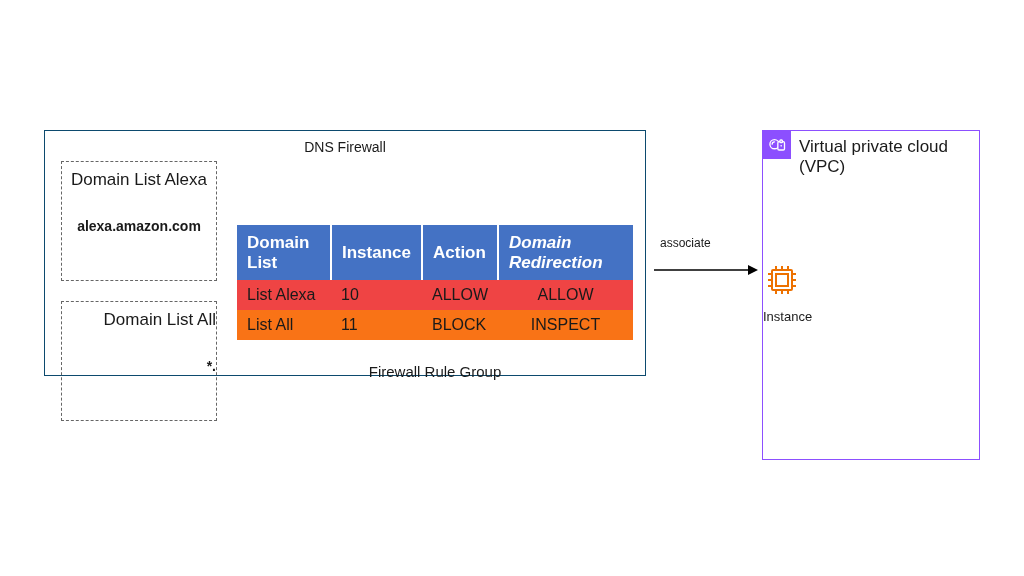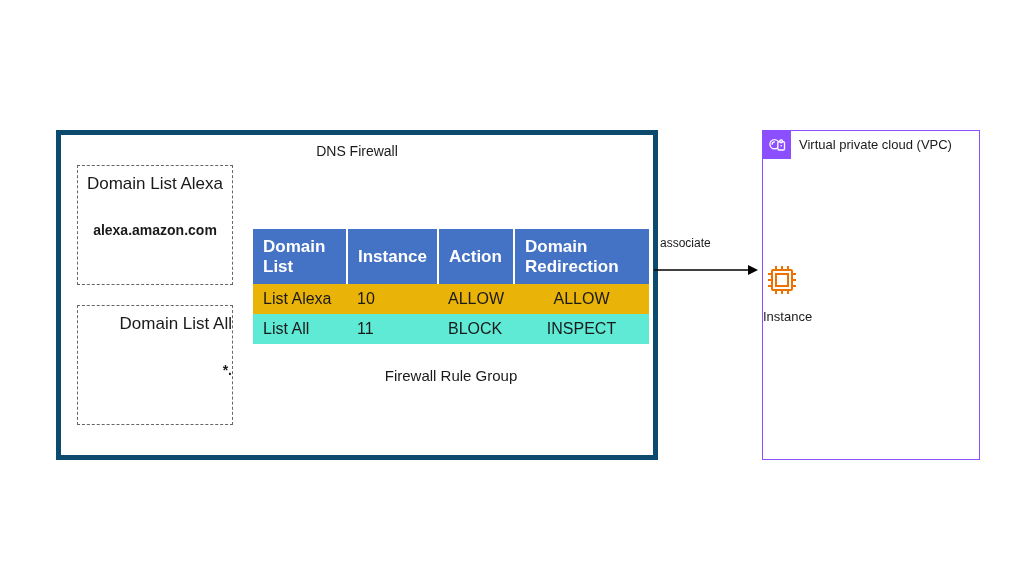--- a/index.html
+++ b/index.html
@@ -13,25 +13,25 @@
   }
   .canvas {
     position: relative;
     width: 1024px;
     height: 576px;
   }
 
   
   .firewall-box {
     position: absolute;
-    left: 56px;
+    left: 44px;
     top: 130px;
     width: 602px;
-    height: 330px;
-    border: 5px solid #0c4a6e;
+    height: 246px;
+    border: 1px solid #0c4a6e;
     box-sizing: border-box;
   }
   .firewall-title {
     position: absolute;
     left: 0;
     top: 8px;
     width: 100%;
     text-align: center;
     font-size: 14px;
   }
@@ -70,27 +70,27 @@
   .rules-table th {
     background: #4472c4;
     color: #ffffff;
     font-weight: 700;
     text-align: left;
     padding: 8px 10px;
     border-right: 2px solid #ffffff;
     font-size: 17px;
     line-height: 1.15;
   }
-  .rules-table th:last-child { border-right: none; }
+  .rules-table th:last-child { border-right: none; font-style: italic; }
   .rules-table td {
     padding: 6px 10px;
     font-size: 16px;
   }
-  .rules-table tr.row-even td { background: #eab308; }
-  .rules-table tr.row-odd  td { background: #5eead4; }
+  .rules-table tr.row-even td { background: #ef4444; }
+  .rules-table tr.row-odd  td { background: #f97316; }
   .rules-table td.center { text-align: center; }
 
   .rules-caption {
     position: absolute;
     left: 192px;
     top: 232px;
     width: 396px;
     text-align: center;
     font-size: 15px;
     font-weight: 400;
@@ -129,21 +129,21 @@
     height: 28px;
     background: #8C4FFF;
     display: flex;
     align-items: center;
     justify-content: center;
   }
   .vpc-label {
     position: absolute;
     left: 36px;
     top: 6px;
-    font-size: 13px;
+    font-size: 17px;
   }
   .instance-wrap {
     position: absolute;
     left: 0;
     top: 130px;
     width: 100%;
     text-align: left;
   }
   .instance-label {
     font-size: 13px;

